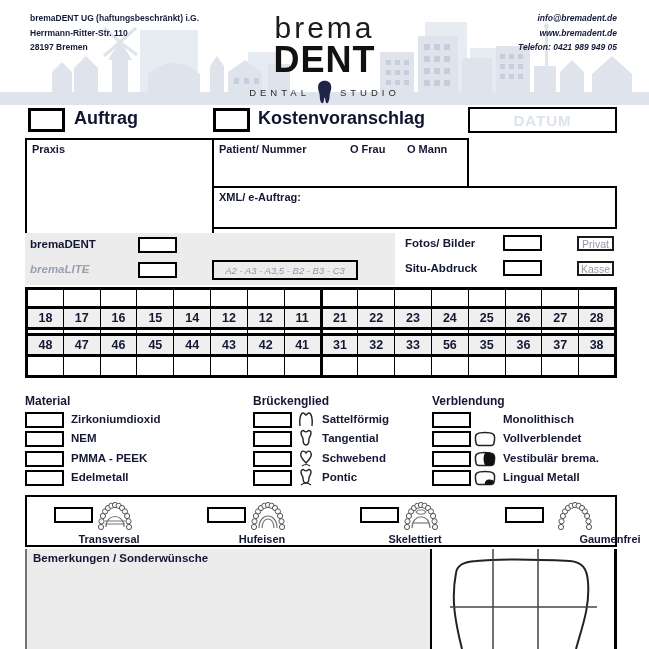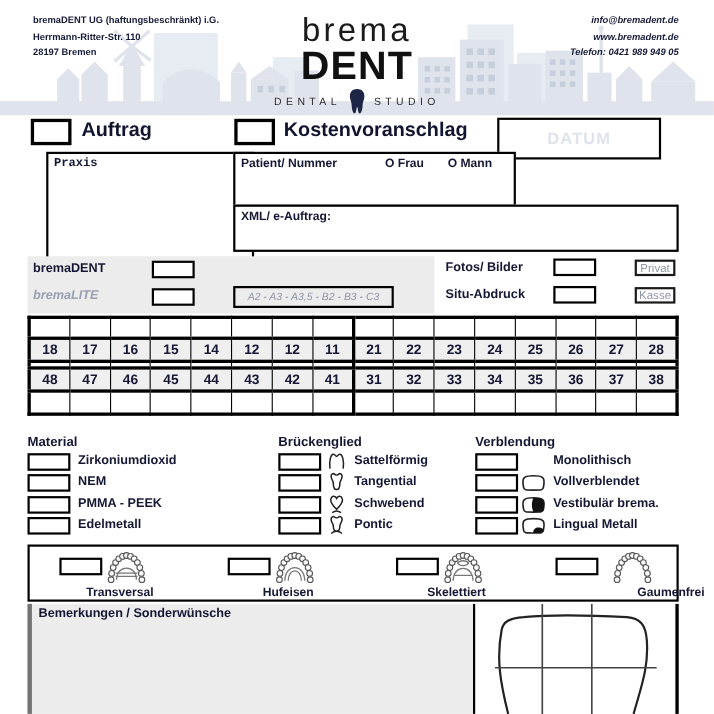--- a/index.html
+++ b/index.html
@@ -132,24 +132,24 @@
         <path fill="#1f2547" d="M9 1 C4 1 1 4 1 9 c0 4 2 6 2 10 c0 3 1 9 3.2 9 c2.2 0 1.8 -7 2.8 -7 c1 0 .6 7 2.8 7 C14 28 15 22 15 19 c0 -4 2 -6 2 -10 c0 -5 -3 -8 -8 -8 z"></path>
       </svg>
       <span>STUDIO</span>
     </div>
   </div>
 
   <div class="abs cb-lg" style="left:28px;top:108px;"></div>
   <div class="abs big-lbl" style="left:74px;top:108px;">Auftrag</div>
   <div class="abs cb-lg" style="left:213px;top:108px;"></div>
   <div class="abs big-lbl" style="left:258px;top:108px;">Kostenvoranschlag</div>
-  <div class="abs" style="left:452px;top:107px;width:149px;height:38px;border:2.5px solid #000;box-sizing:border-box;
+  <div class="abs" style="left:468px;top:107px;width:149px;height:26px;border:2.5px solid #000;box-sizing:border-box;
        display:flex;align-items:center;justify-content:center;font-size:15px;font-weight:600;letter-spacing:1px;color:#dde3ea;">DATUM</div>
 
-  <div class="abs frame" style="left:42px;top:138px;width:189px;height:115px;font-family:Liberation Mono, monospace;">
+  <div class="abs frame" style="left:25px;top:138px;width:189px;height:115px;">
     <div class="lbl" style="padding:3px 5px;">Praxis</div>
   </div>
   <div class="abs frame" style="left:212px;top:138px;width:257px;height:50px;">
     <div class="lbl" style="position:absolute;left:5px;top:3px;">Patient/ Nummer</div>
     <span class="lbl abs" style="left:136px;top:3px;">O Frau</span>
     <span class="lbl abs" style="left:193px;top:3px;">O Mann</span>
   </div>
   <div class="abs frame" style="left:212px;top:186px;width:405px;height:43px;">
     <div class="lbl" style="padding:3px 5px;">XML/ e-Auftrag:</div>
   </div>
@@ -230,21 +230,21 @@
           <td>47</td>
           <td>46</td>
           <td>45</td>
           <td>44</td>
           <td>43</td>
           <td>42</td>
           <td class="mid">41</td>
           <td>31</td>
           <td>32</td>
           <td>33</td>
-          <td>34</td>
+          <td>56</td>
           <td>35</td>
           <td>36</td>
           <td>37</td>
           <td>38</td>
     </tr>
     <tr class="blank2">
       <td></td>
           <td></td>
           <td></td>
           <td></td>
@@ -416,21 +416,21 @@
             <circle cx="27.9" cy="10.4" r="2.6"></circle>
             <circle cx="30.1" cy="15" r="2.6"></circle>
             <circle cx="31.5" cy="20.3" r="2.6"></circle>
             <circle cx="32" cy="26" r="2.6"></circle>
         </g>
       </svg>
       <div class="arch-label" style="left:508px;">Gaumenfrei</div>
     </div>
   </div>
 
-  <div class="abs gray" style="left:25px;top:549px;width:433px;height:100px;border-left:4px solid #737373;box-sizing:border-box;">
+  <div class="abs gray" style="left:25px;top:549px;width:433px;height:100px;border-left:2px solid #737373;box-sizing:border-box;">
     <div class="lbl" style="padding:3px 6px;font-size:11.5px;">Bemerkungen / Sonderwünsche</div>
   </div>
   <div class="abs" style="left:430px;top:549px;width:187px;height:100px;border-left:2.5px solid #000;border-right:3px solid #000;box-sizing:border-box;background:#fff;">
     <svg width="182" height="100" viewBox="0 0 182 100">
       <path d="M30 100 C23 72 19 50 24 24 C25 17 30 13 44 12 C76 9 118 11 138 12 C150 13 155 19 156 33 C158 58 150 78 144 100" fill="none" stroke="#222" stroke-width="2" stroke-linejoin="round"></path>
       <path d="M61 0 V100 M106 0 V100" stroke="#444" stroke-width="1.5"></path>
       <path d="M18 58 H165" stroke="#444" stroke-width="1.5"></path>
     </svg>
   </div>
 

